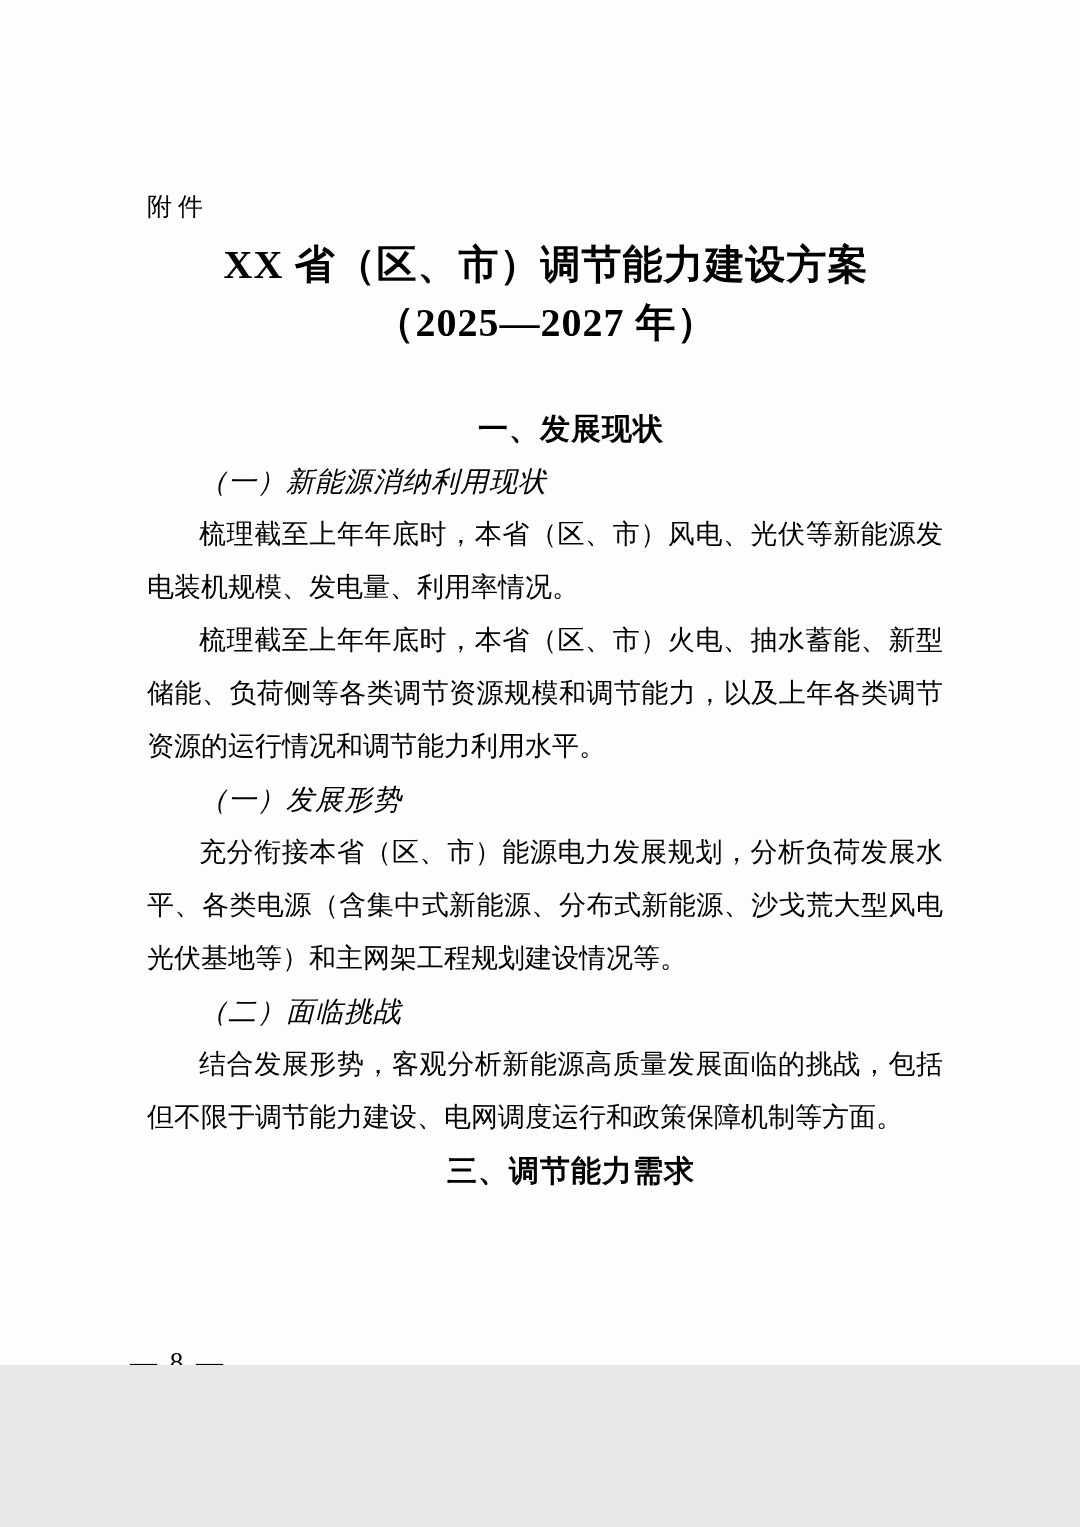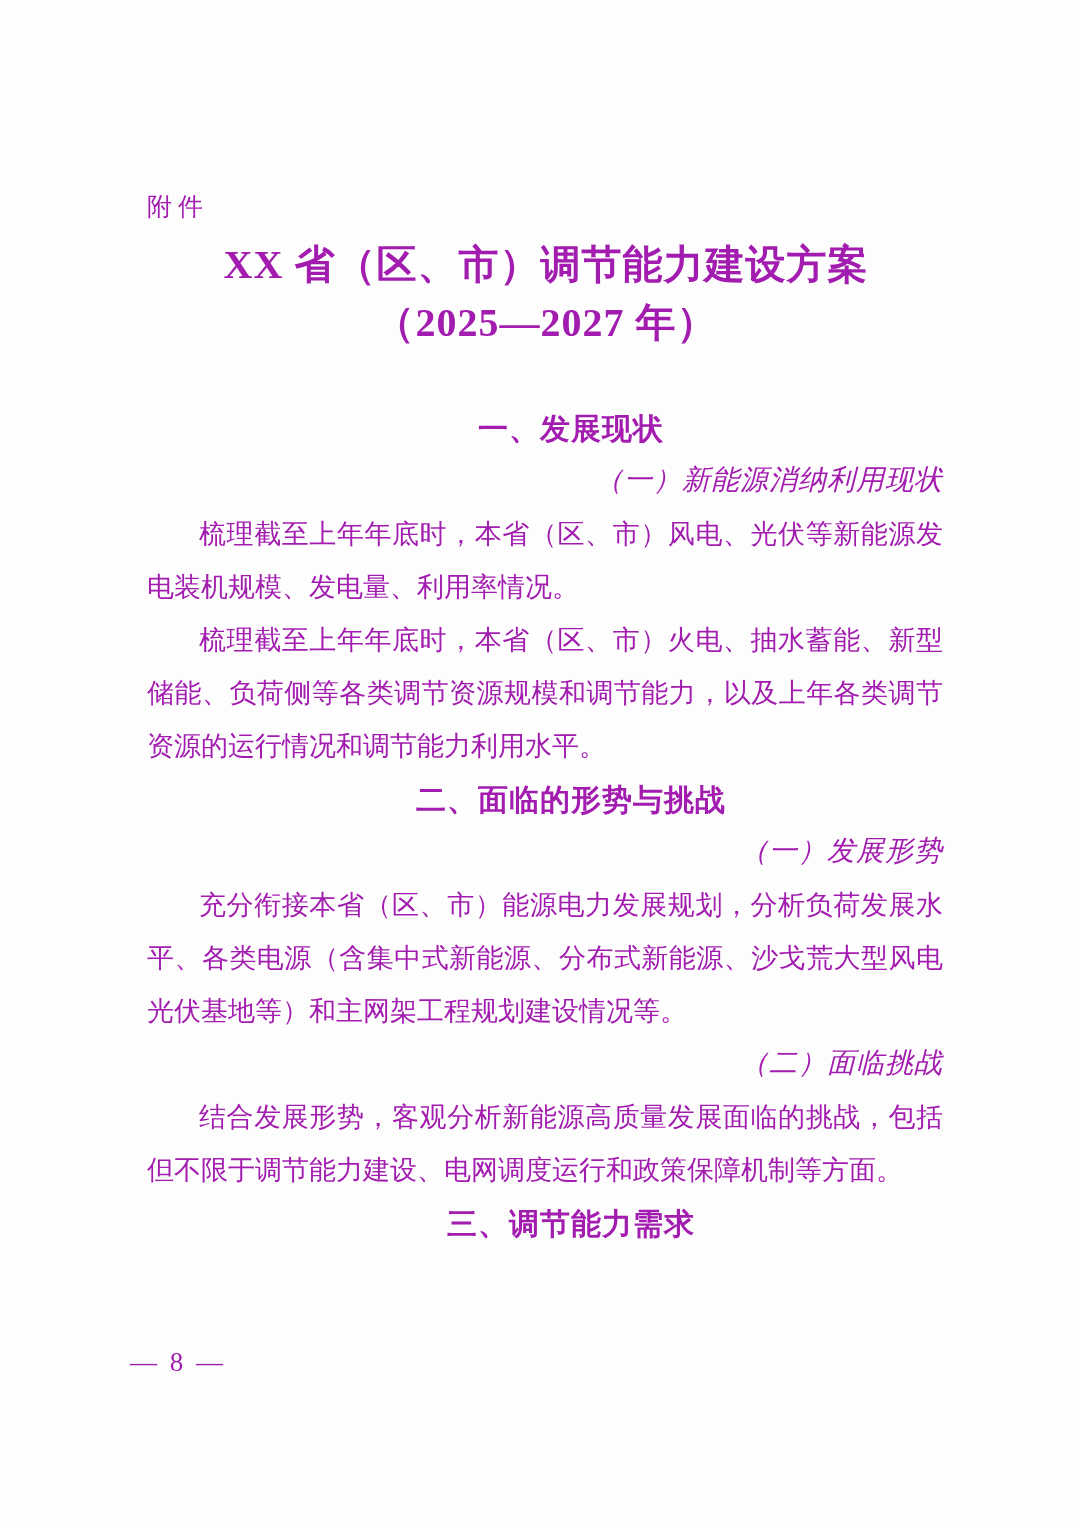--- a/index.html
+++ b/index.html
@@ -3,24 +3,24 @@
 <meta charset="utf-8">
 <style>
   html, body {
     margin: 0;
     padding: 0;
     background: #e8e8e8;
   }
   .page {
     position: relative;
     width: 1080px;
-    height: 1527px;
+    height: 1365px;
     margin: 0 auto;
     background: #fdfdfd;
-    color: #a21caf;
+    color: #000000;
     font-family: "Liberation Serif", "DejaVu Serif", serif;
     overflow: hidden;
   }
   .attachment {
     position: absolute;
     left: 147px;
     top: 190px;
     font-size: 25px;
     letter-spacing: 6px;
     line-height: 34px;
@@ -51,26 +51,26 @@
     line-height: 53px;
   }
   .section-heading {
     font-family: "Liberation Sans", "DejaVu Sans", sans-serif;
     font-weight: 700;
     font-size: 30px;
     letter-spacing: 1px;
     text-align: center;
   }
   .subsection-heading {
-    font-family: Liberation Mono, monospace;
+    font-family: Liberation Sans, sans-serif;
     font-style: italic;
     font-weight: 500;
     font-size: 28px;
     letter-spacing: 1px;
-    text-align: right;
+    text-align: left;
   }
   .paragraph {
     font-size: 27px;
   }
   .page-number {
     position: absolute;
     left: 130px;
     top: 1340px;
     font-size: 27px;
     letter-spacing: 3px;
@@ -93,21 +93,20 @@
 
     <h2 class="section-heading">一、发展现状</h2>
 
     <h3 class="subsection-heading">（一）新能源消纳利用现状</h3>
 
     <p class="paragraph">梳理截至上年年底时，本省（区、市）风电、光伏等新能源发电装机规模、发电量、利用率情况。</p>
 
 
     <p class="paragraph">梳理截至上年年底时，本省（区、市）火电、抽水蓄能、新型储能、负荷侧等各类调节资源规模和调节能力，以及上年各类调节资源的运行情况和调节能力利用水平。</p>
 
-    <h2 class="section-heading">二、面临的形势与挑战</h2>
 
     <h3 class="subsection-heading">（一）发展形势</h3>
 
     <p class="paragraph">充分衔接本省（区、市）能源电力发展规划，分析负荷发展水平、各类电源（含集中式新能源、分布式新能源、沙戈荒大型风电光伏基地等）和主网架工程规划建设情况等。</p>
 
     <h3 class="subsection-heading">（二）面临挑战</h3>
 
     <p class="paragraph">结合发展形势，客观分析新能源高质量发展面临的挑战，包括但不限于调节能力建设、电网调度运行和政策保障机制等方面。</p>
 
     <h2 class="section-heading">三、调节能力需求</h2>

